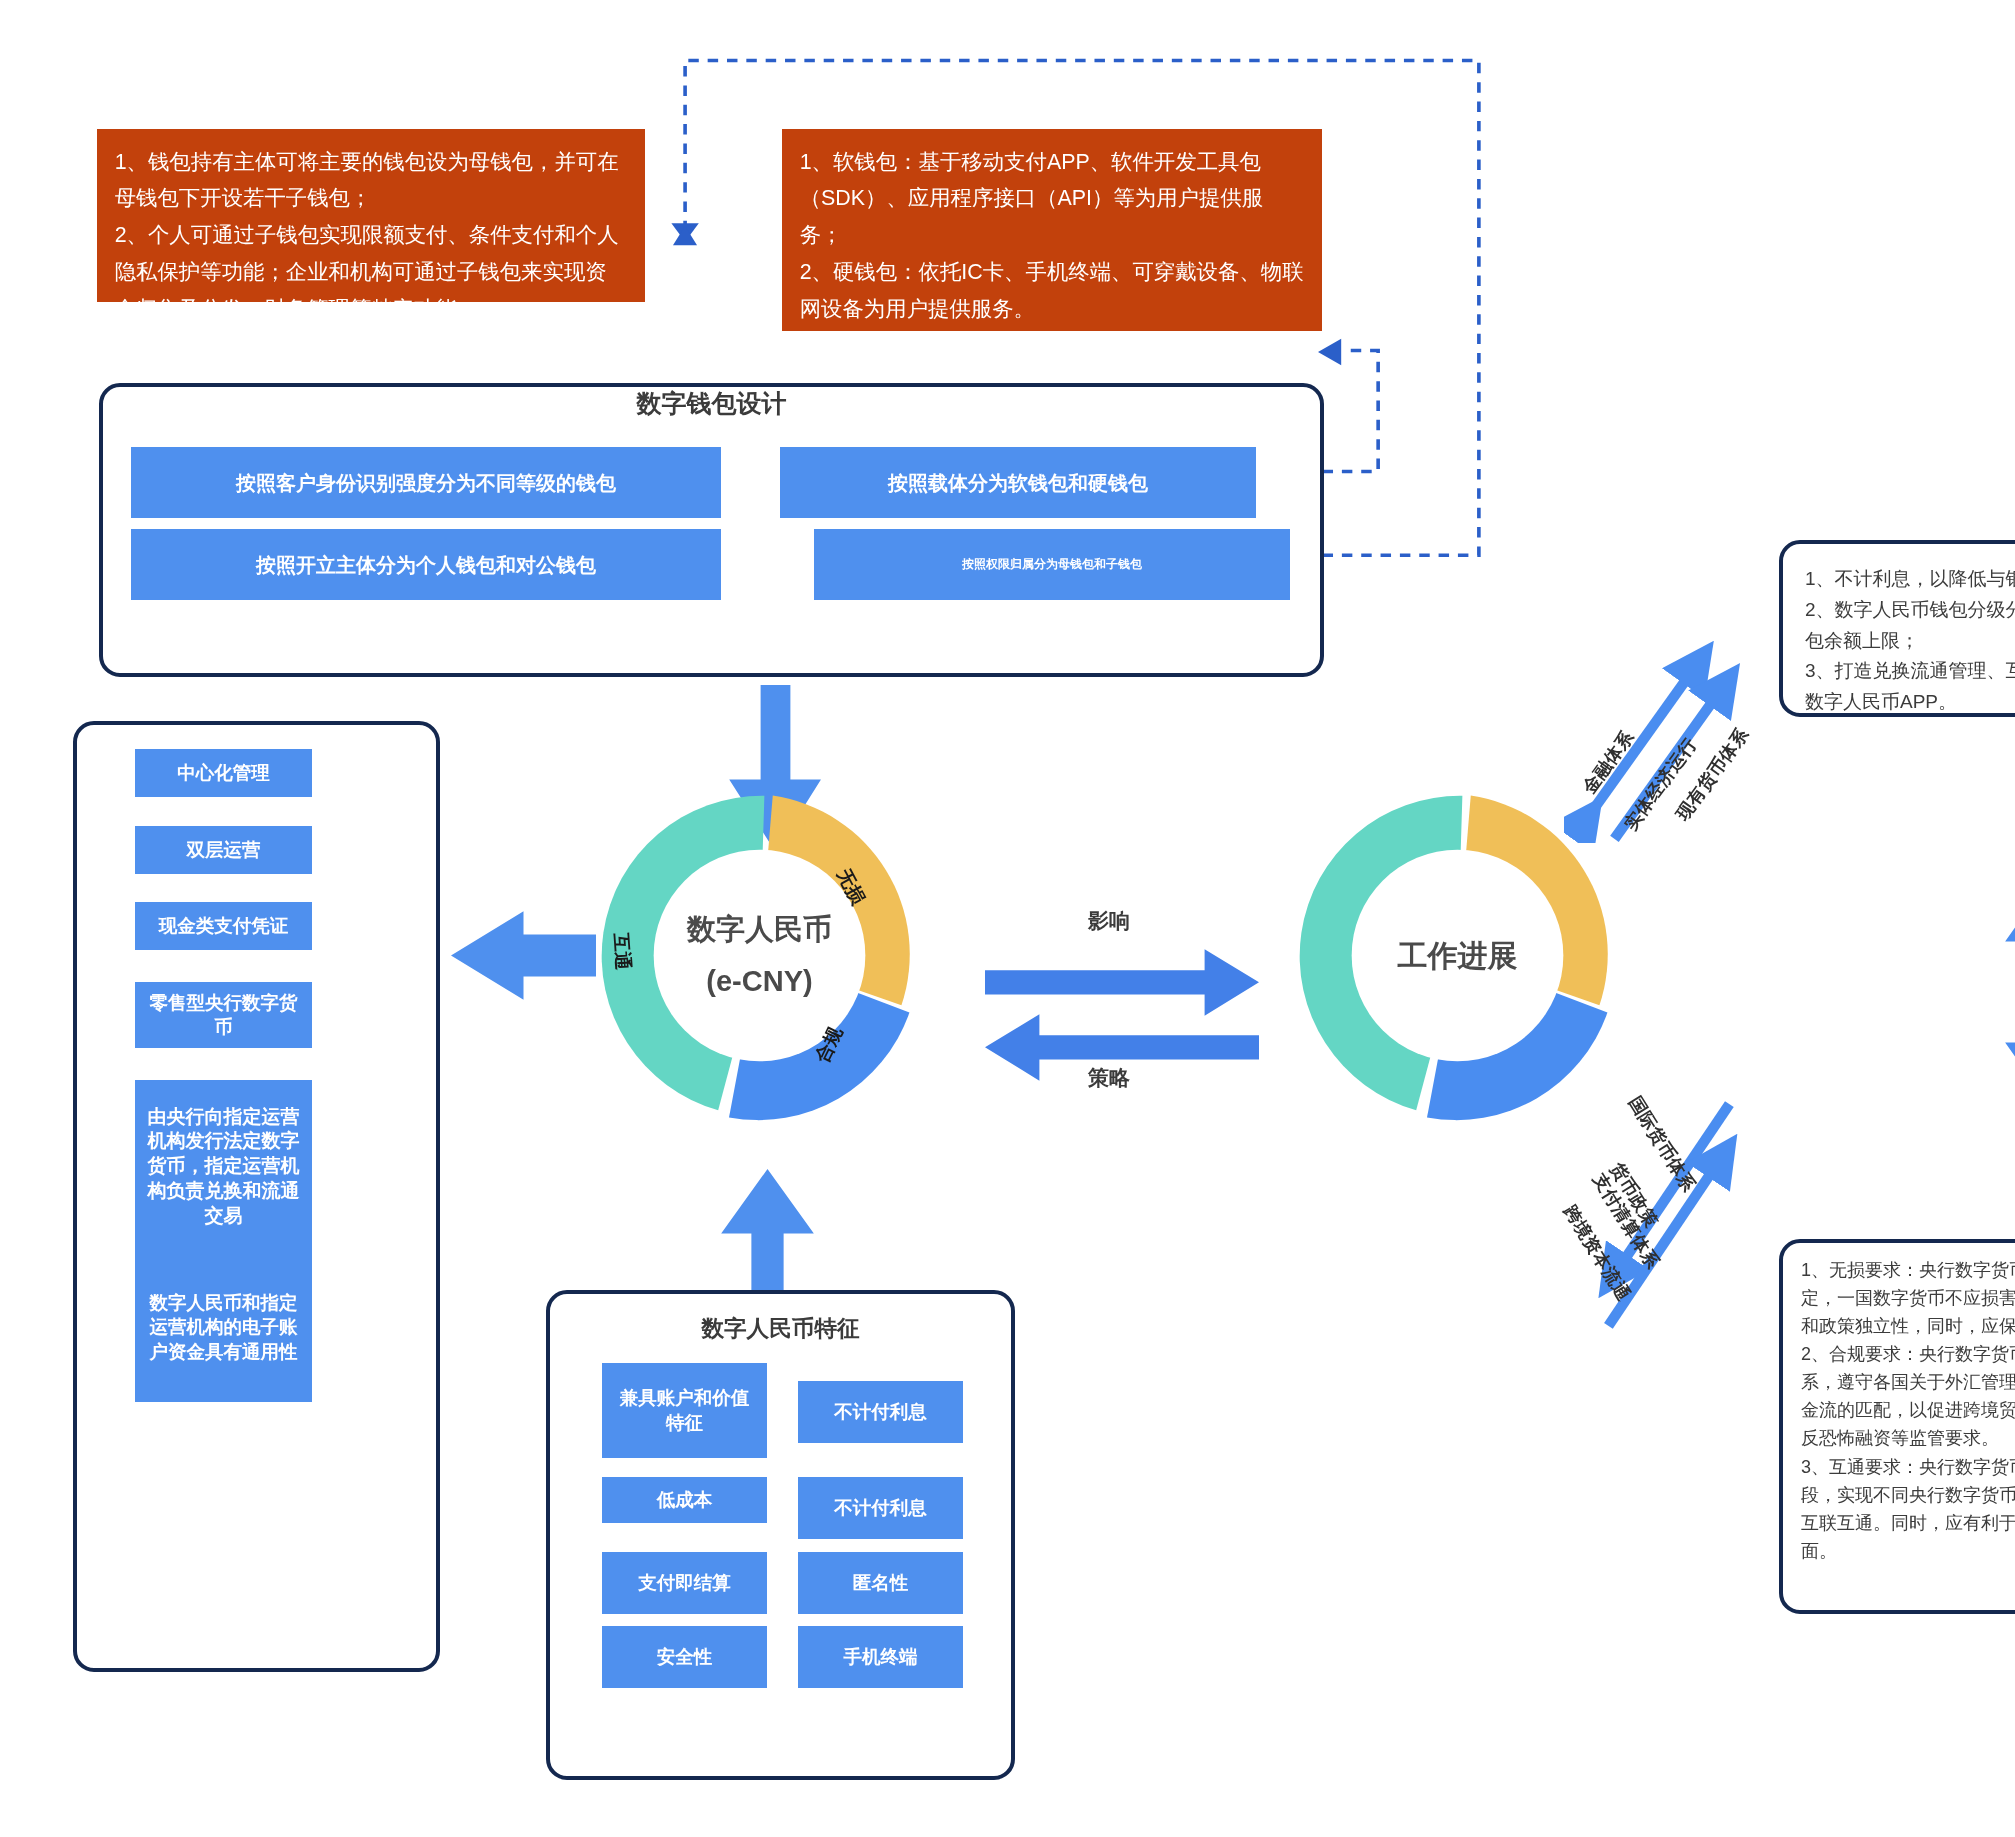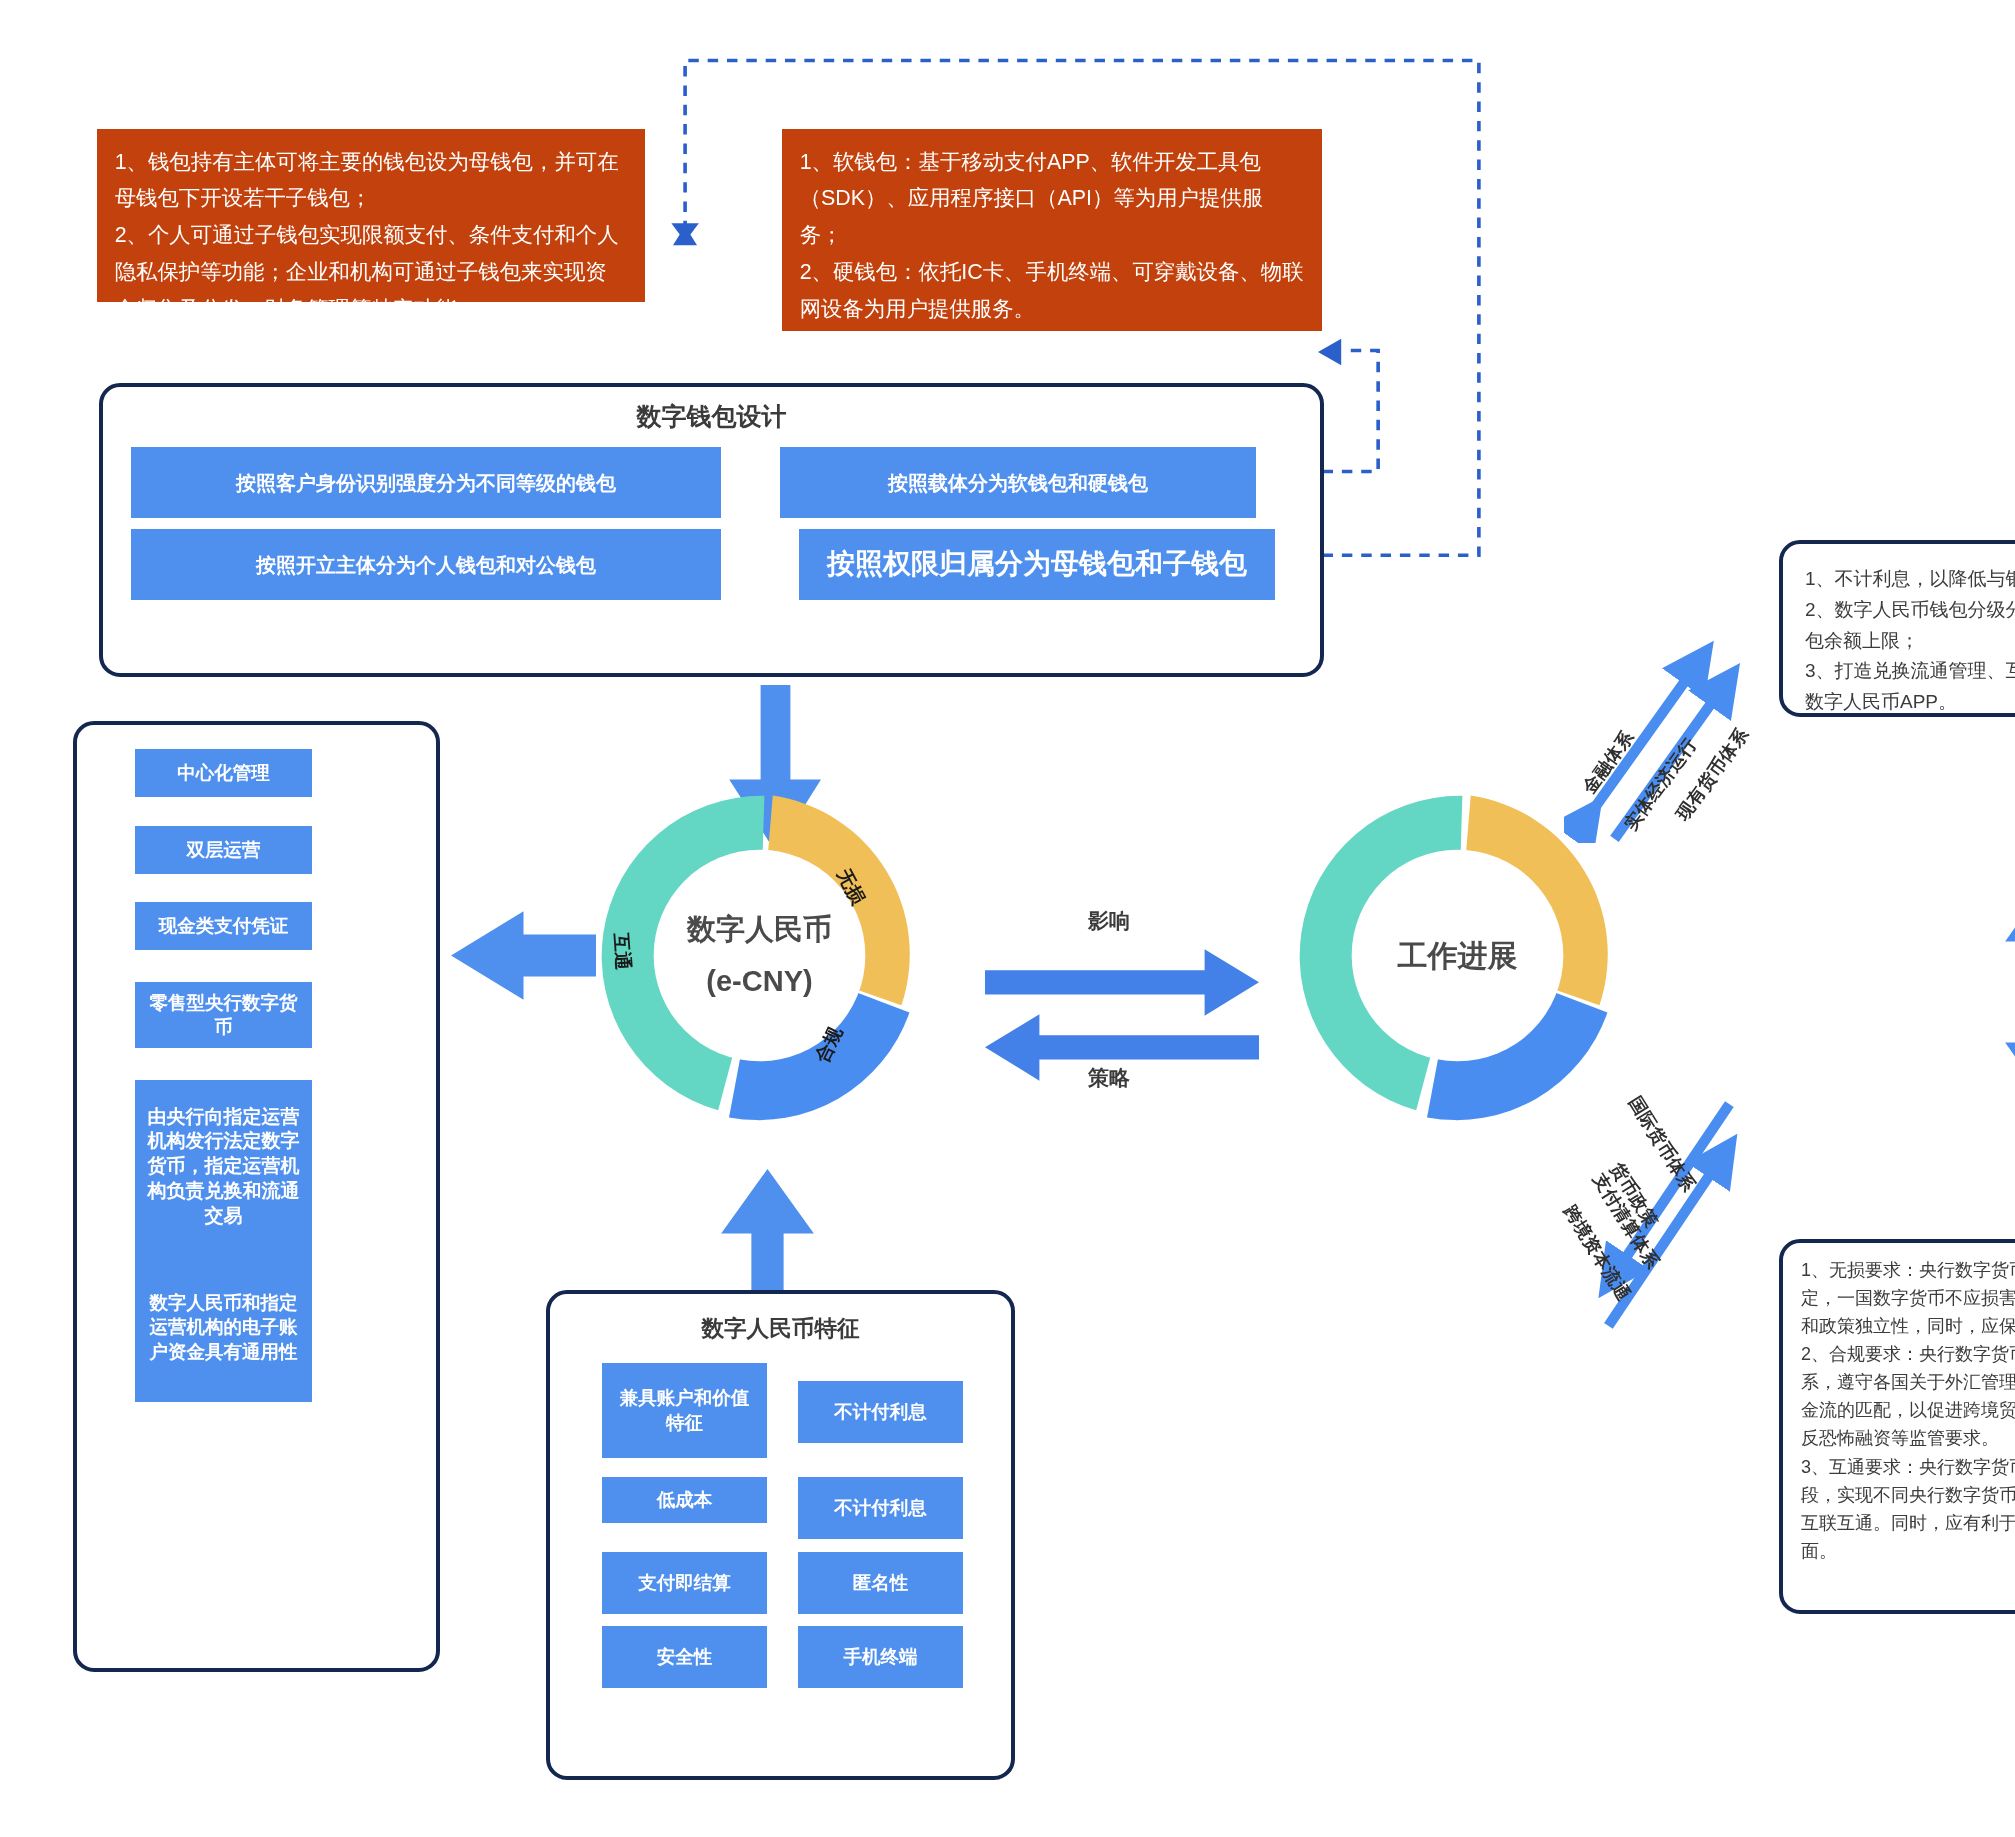--- a/index.html
+++ b/index.html
@@ -121,32 +121,32 @@
     <div style="white-space:pre-wrap;">1、钱包持有主体可将主要的钱包设为母钱包，并可在母钱包下开设若干子钱包；
 2、个人可通过子钱包实现限额支付、条件支付和个人隐私保护等功能；企业和机构可通过子钱包来实现资金归集及分发、财务管理等特定功能。</div>
   </div>
 
   <div class="abs note-box" style="left:782px; top:129px; width:540px; height:202px;">
     <div style="white-space:pre-wrap;">1、软钱包：基于移动支付APP、软件开发工具包（SDK）、应用程序接口（API）等为用户提供服务；
 2、硬钱包：依托IC卡、手机终端、可穿戴设备、物联网设备为用户提供服务。</div>
   </div>
 
   <div class="abs panel" style="left:99px; top:383px; width:1225px; height:294px;">
-    <div class="panel-title" style="margin-top:13px;">数字钱包设计</div>
+    <div class="panel-title" style="">数字钱包设计</div>
 
     <div class="abs chip" style="left:28px; top:60px; width:590px; height:71px; font-size:20px;">
       <span>按照客户身份识别强度分为不同等级的钱包</span>
     </div>
     <div class="abs chip" style="left:677px; top:60px; width:476px; height:71px; font-size:20px;">
       <span>按照载体分为软钱包和硬钱包</span>
     </div>
     <div class="abs chip" style="left:28px; top:142px; width:590px; height:71px; font-size:20px;">
       <span>按照开立主体分为个人钱包和对公钱包</span>
     </div>
-    <div class="abs chip" style="left:696px; top:142px; width:476px; height:71px; font-size:28px;">
+    <div class="abs chip" style="left:711px; top:142px; width:476px; height:71px; font-size:12px;">
       <span>按照权限归属分为母钱包和子钱包</span>
     </div>
   </div>
 
   <svg class="abs" style="left:729px; top:685px; width:93px; height:169px;" viewBox="0 0 230 420" width="93" height="169">
     <polygon points="78,0 152,0 152,235 228,235 115,415 0,235 78,235" fill="#4f90ee"></polygon>
   </svg>
 
   <svg class="abs" style="left:451px; top:911px; width:145px; height:89px;" viewBox="0 0 360 220" width="145" height="89">
     <polygon points="0,110 180,0 180,58 360,58 360,162 180,162 180,220" fill="#4f90ee"></polygon>

